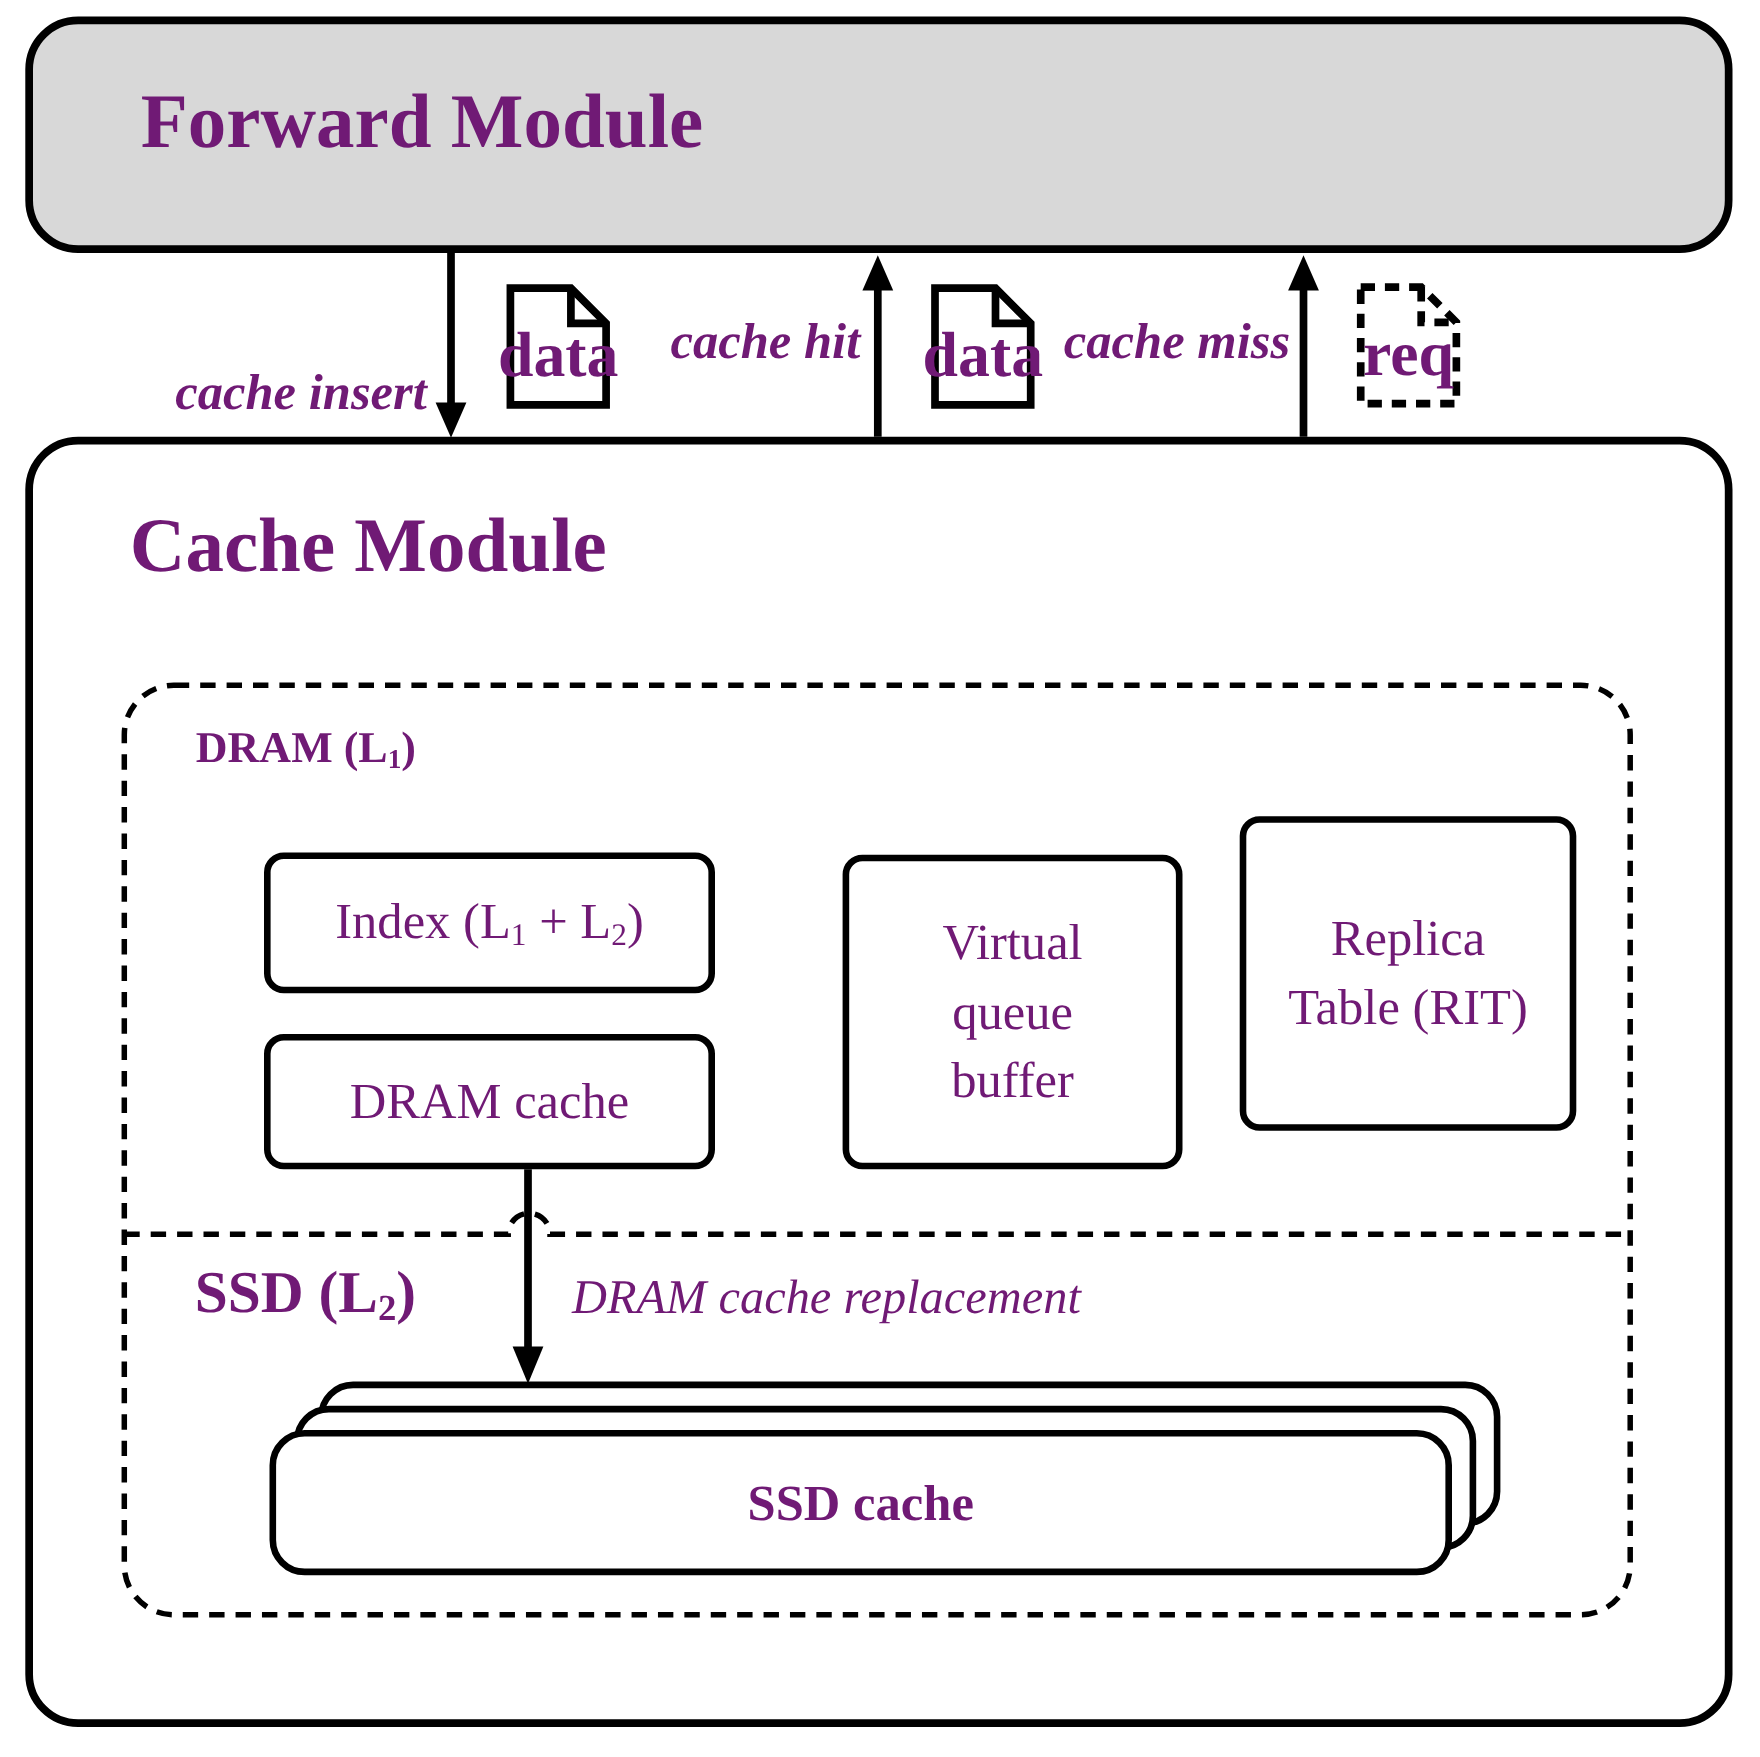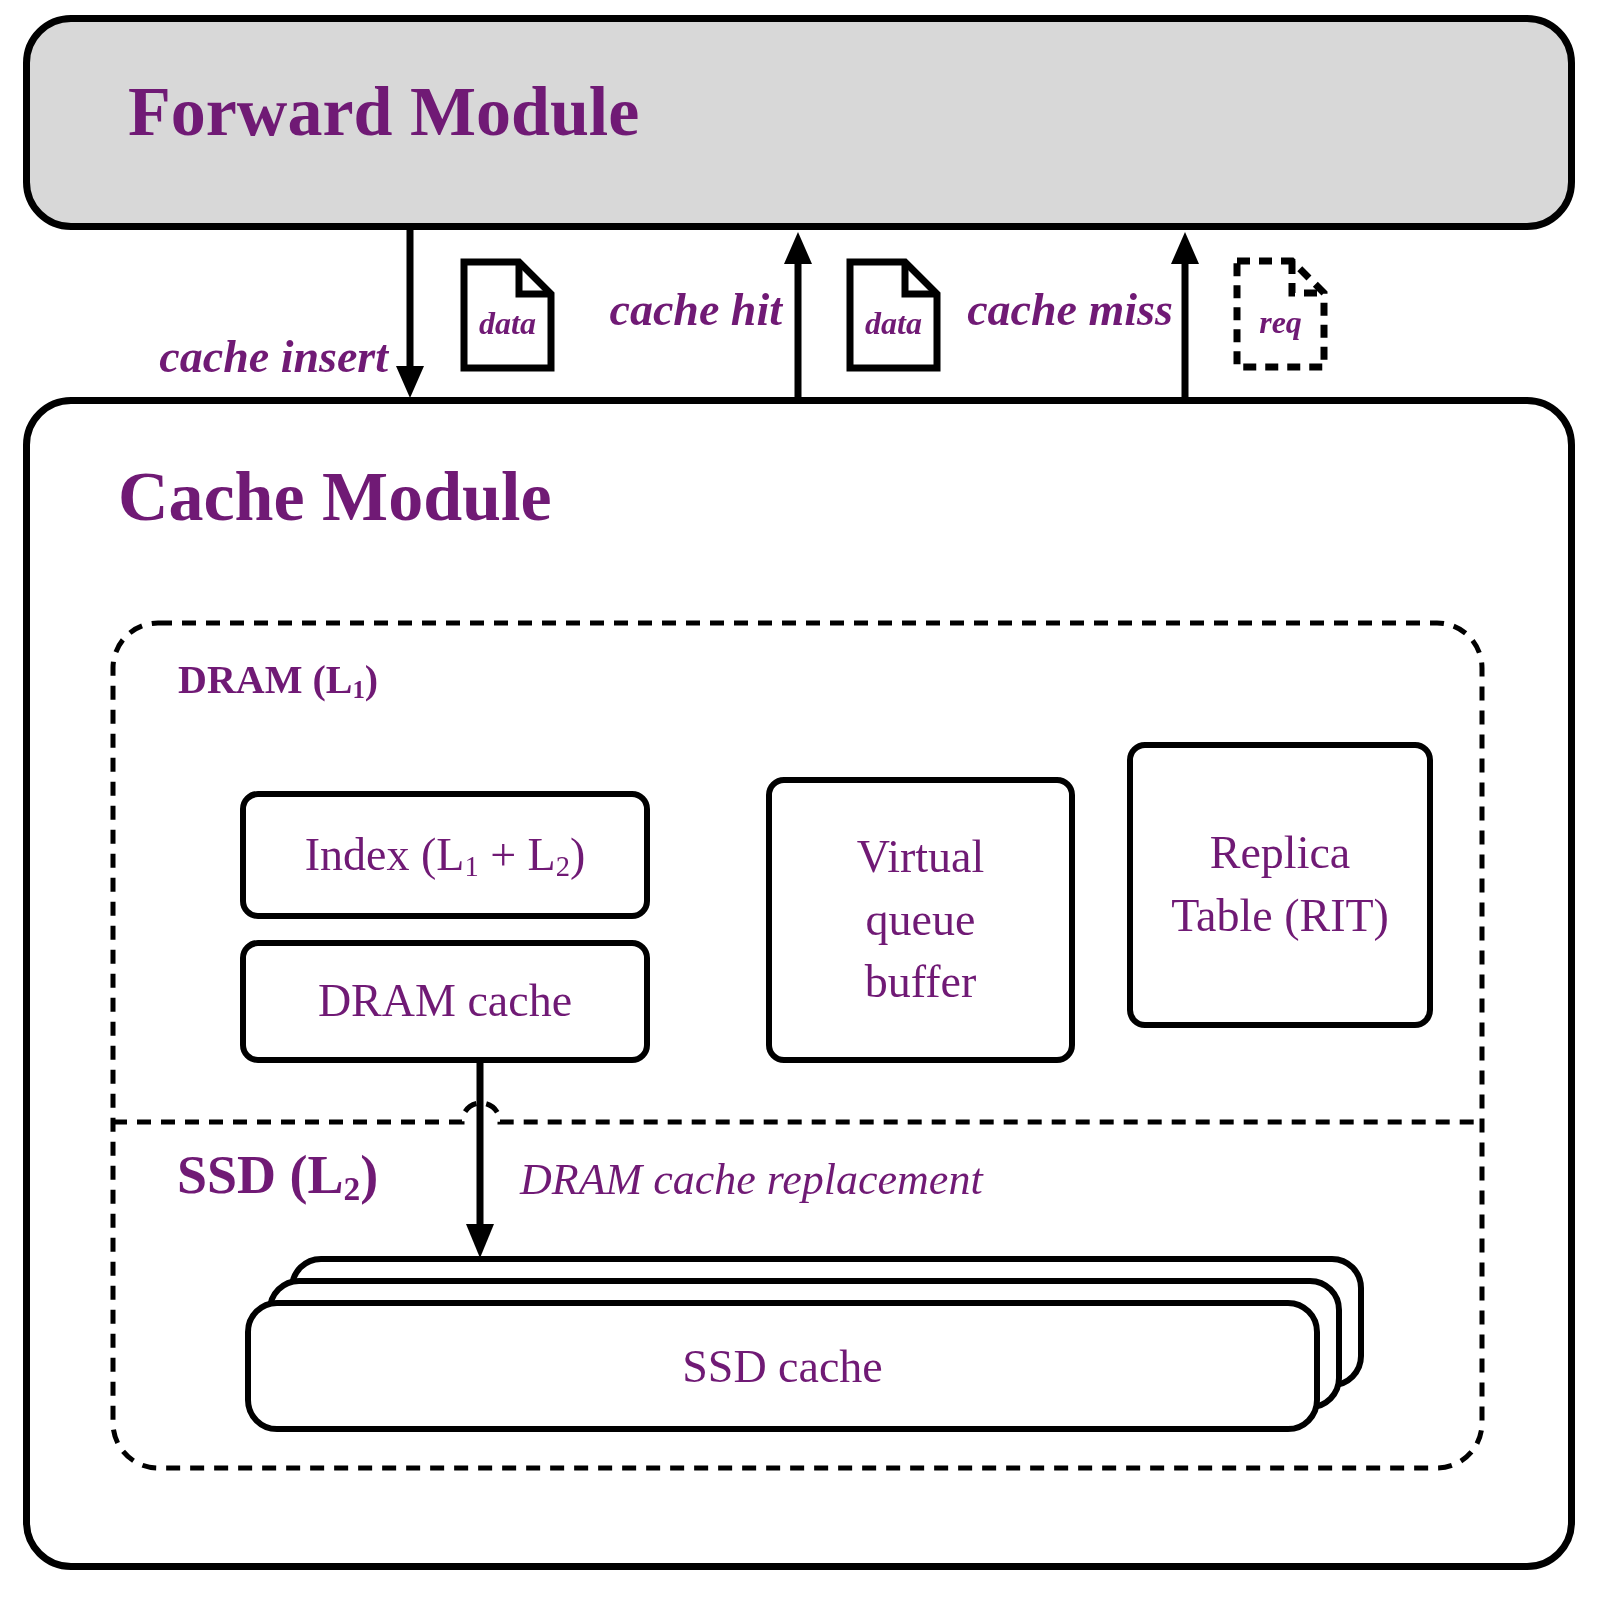--- a/index.html
+++ b/index.html
@@ -25,21 +25,21 @@
     box-sizing:border-box;border:6px solid #000;border-radius:18px;background:#fff;
     display:flex;flex-direction:column;align-items:center;justify-content:center;
     font-size:46px;line-height:1.36;text-align:center;
   }
   .sub{font-size:0.62em;vertical-align:-0.2em;}
   .doc-wrap{width:95px;height:114px;}
   .doc-wrap svg{position:absolute;left:0;top:0;}
   .doc-label{
     position:absolute;left:0;top:8px;width:100%;height:100%;
     display:flex;align-items:center;justify-content:center;
-    font-style:italic;font-weight:bold;font-size:32px;line-height:1;
+    font-weight:bold;font-size:58px;line-height:1;
   }
   .stack-box{
     box-sizing:border-box;width:1075px;height:132px;border:6px solid #000;
     border-radius:32px;background:#fff;
     display:flex;align-items:center;justify-content:center;font-size:46px;
   }
   .replacement{
     font-style:italic;font-size:44px;line-height:1;white-space:nowrap;
   }
   svg{display:block;}
@@ -109,21 +109,21 @@
       <path d="M4 4 H59 L91 36 V110 H4 Z" fill="#fff" stroke="#000" stroke-width="7" stroke-dasharray="13 9"></path>
       <path d="M59 4 V36 H91" fill="none" stroke="#000" stroke-width="7" stroke-dasharray="13 9"></path>
     </svg>
     <span class="doc-label">req</span>
   </div>
 
   <span class="abs section-label" style="left:178px;top:660px;">
     <span>DRAM (L</span><span class="sub">1</span><span>)</span>
   </span>
 
-  <div class="abs inner-box" style="left:240px;top:775px;width:410px;height:128px;margin-top:16px;">
+  <div class="abs inner-box" style="left:240px;top:775px;width:410px;height:128px;">
     <span>
       <span>Index (L</span><span class="sub">1</span><span> + L</span><span class="sub">2</span><span>)</span>
     </span>
   </div>
 
   <div class="abs inner-box" style="left:766px;top:777px;width:309px;height:286px;">
     <div>Virtual</div>
     <div>queue</div>
     <div>buffer</div>
   </div>
@@ -138,17 +138,17 @@
   </div>
 
   <span class="abs section-label" style="left:177px;top:1148px;font-size:54px;">
     <span>SSD (L</span><span class="sub">2</span><span>)</span>
   </span>
 
   <span class="abs replacement" style="left:520px;top:1158px;">DRAM cache replacement</span>
 
   <div class="abs stack-box" style="left:289px;top:1256px;"></div>
   <div class="abs stack-box" style="left:267px;top:1278px;"></div>
-  <div class="abs stack-box" style="left:245px;top:1300px;">
+  <div class="abs stack-box" style="left:245px;top:1300px;font-weight:bold;">
     <span>SSD cache</span>
   </div>
 
 </div>
 
 </body></html>

